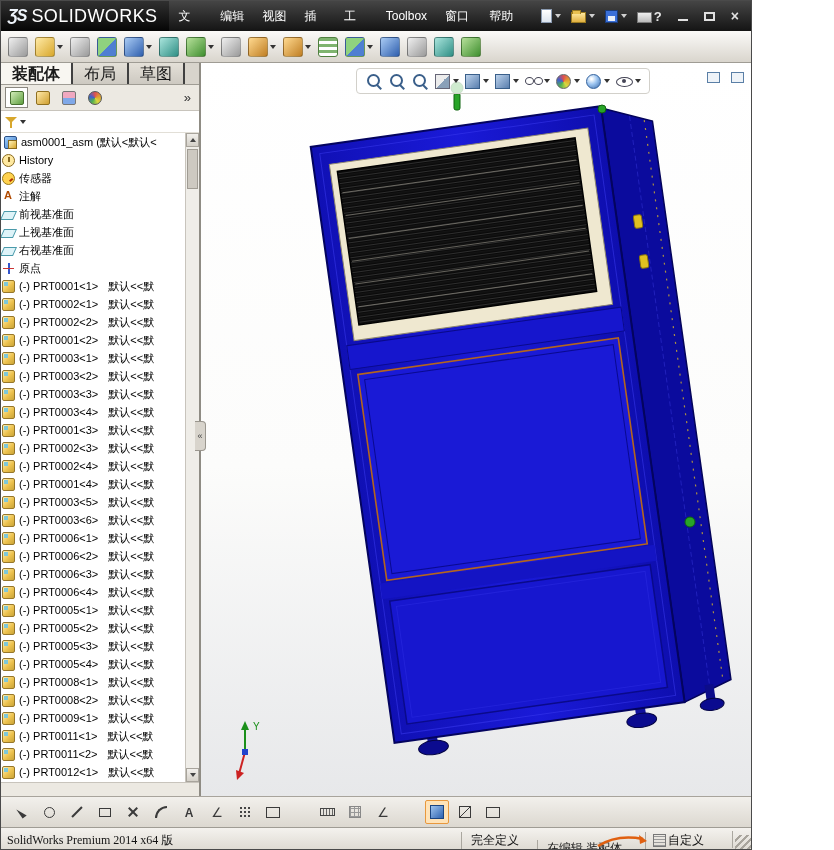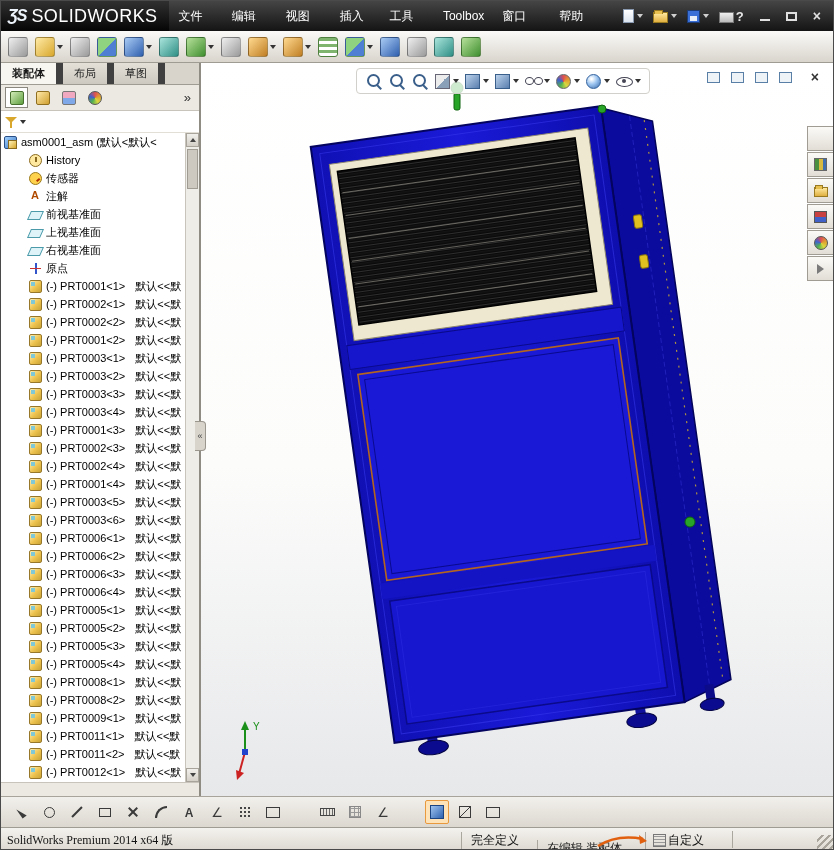--- a/index.html
+++ b/index.html
@@ -1,18 +1,18 @@
 <!DOCTYPE html>
 <html><head>
 <meta charset="utf-8">
 <style>
   *{margin:0;padding:0;box-sizing:border-box}
   html,body{width:834px;height:850px;overflow:hidden;background:#fff;
     font-family:"Liberation Sans","DejaVu Sans",sans-serif;}
-  #app{position:relative;width:834px;height:850px;background:#d4d0c8;overflow:hidden;border:1px solid #4a4a4a}
+  #app{position:relative;width:752px;height:850px;background:#d4d0c8;overflow:hidden;border:1px solid #4a4a4a}
 
   
   .titlebar{position:absolute;top:0;left:0;right:0;height:30px;display:flex;align-items:center;
     background:linear-gradient(#454545,#141414);color:#fff}
   .logo{display:flex;align-items:center;gap:5px;height:100%;padding:0 12px 0 7px;
     background:linear-gradient(#303030,#050505)}
   .logo-mark{font-style:italic;font-weight:bold;font-size:16px;letter-spacing:-1px;color:#eef4fb}
   .logo-text{font-weight:normal;font-size:18px;letter-spacing:.4px}
   .menus{display:flex;height:100%}
   .menu{padding:0 9px;font-size:12px;line-height:30px;cursor:default}
@@ -43,38 +43,38 @@
   .blob-teal {background:linear-gradient(135deg,#a9e4dc,#2f8f85)}
   .blob-green{background:linear-gradient(135deg,#b6e09a,#3f8f2f)}
   .blob-multi{background:linear-gradient(135deg,#8fd27f 0 50%,#4f7fd2 50% 100%)}
   .blob-table{background:repeating-linear-gradient(0deg,#fff 0 3px,#7fb46f 3px 6px);border:1px solid #4f7f3f}
   .tb-caret{display:none;width:0;height:0;border-left:3px solid transparent;border-right:3px solid transparent;border-top:4px solid #333}
   .tb-caret.show{display:block}
 
   
   .leftpanel{position:absolute;top:62px;left:0;width:200px;height:733px;background:#fff;border-right:2px solid #8f8c84}
   .lp-tabs{height:22px;background:#d8d4cc;display:flex;border-bottom:1px solid #9f9c94}
-  .lp-tab{padding:0 11px;font-size:11px;line-height:21px;color:#1a1a1a;border-right:7px solid #404040;background:linear-gradient(#e4e0d8,#cdc9c1)}
+  .lp-tab{padding:0 11px;font-size:16px;line-height:21px;color:#1a1a1a;border-right:2px solid #404040;background:linear-gradient(#e4e0d8,#cdc9c1)}
   .lp-tab.active{background:#f8f6f1;font-weight:bold}
   .lp-head{height:26px;background:#ece9e2;display:flex;align-items:center;gap:4px;padding:0 4px;border-bottom:1px solid #c8c4bc}
   .ph-btn{width:23px;height:21px;display:flex;align-items:center;justify-content:center;border:1px solid transparent}
   .ph-btn.pressed{background:#fff;border:1px solid #8a877f}
   .ph-ic{width:14px;height:14px;border-radius:2px}
   .ph-tree{background:linear-gradient(135deg,#d2ecb8,#5f9f3f);border:1px solid #47702f}
   .ph-props{background:linear-gradient(135deg,#ffe9a8,#cf9f2f);border:1px solid #8f6f1f}
   .ph-config{background:linear-gradient(180deg,#f0a8c0 0 50%,#7fa8e8 50% 100%);border:1px solid #777}
   .ph-sphere{border-radius:50%;background:conic-gradient(#e05050,#e0a030,#d8d840,#50b050,#4060d0,#e05050);border:1px solid #555}
   .lp-expand{margin-left:auto;font-size:13px;color:#333;padding-right:4px}
   .lp-filter{height:22px;background:#fff;border-bottom:1px solid #e2dfd7;display:flex;align-items:center;gap:3px;padding:0 4px}
   .funnel{position:relative;width:12px;height:12px}
   .funnel::before{content:"";position:absolute;left:0;top:1px;border-left:6px solid transparent;border-right:6px solid transparent;border-top:6px solid #d8a72c}
   .funnel::after{content:"";position:absolute;left:5px;top:6px;width:2px;height:6px;background:#d8a72c}
 
   .tree{position:absolute;top:70px;left:0;right:14px;bottom:14px;overflow:hidden;font-size:11px;color:#000}
-  .trow{display:flex;align-items:center;height:18px;padding-left:28px;white-space:nowrap;overflow:hidden}
+  .trow{display:flex;align-items:center;height:18px;padding-left:1px;white-space:nowrap;overflow:hidden}
   .trow.lvl0{padding-left:3px}
   .tree-ic{flex:0 0 13px;width:13px;height:13px;margin-right:4px;position:relative;display:inline-block}
   .part-icon{background:linear-gradient(135deg,#fff2b8 0%,#edc24e 55%,#c9a438 100%);border:1px solid #97772a;border-radius:2px}
   .part-icon::after{content:"";position:absolute;left:1px;top:1px;width:4px;height:4px;background:#7ec8d8}
   .assembly-root-icon{background:linear-gradient(135deg,#9fd0ff,#3f78c0);border:1px solid #2a4f86;border-radius:2px}
   .assembly-root-icon::after{content:"";position:absolute;right:-1px;bottom:-1px;width:7px;height:7px;background:linear-gradient(135deg,#fff2b8,#d8a72c);border:1px solid #8a6a1c}
   .history-icon{border-radius:50%;background:#ffe9a0;border:1px solid #8a6a20}
   .history-icon::after{content:"";position:absolute;left:5px;top:2px;width:1.5px;height:5px;background:#8a6a20}
   .sensors-icon{border-radius:50%;background:#ffd24e;border:1px solid #9a7a1a}
   .sensors-icon::after{content:"";position:absolute;left:6px;top:6px;width:4px;height:1.5px;background:#b03000;transform:rotate(-40deg)}

